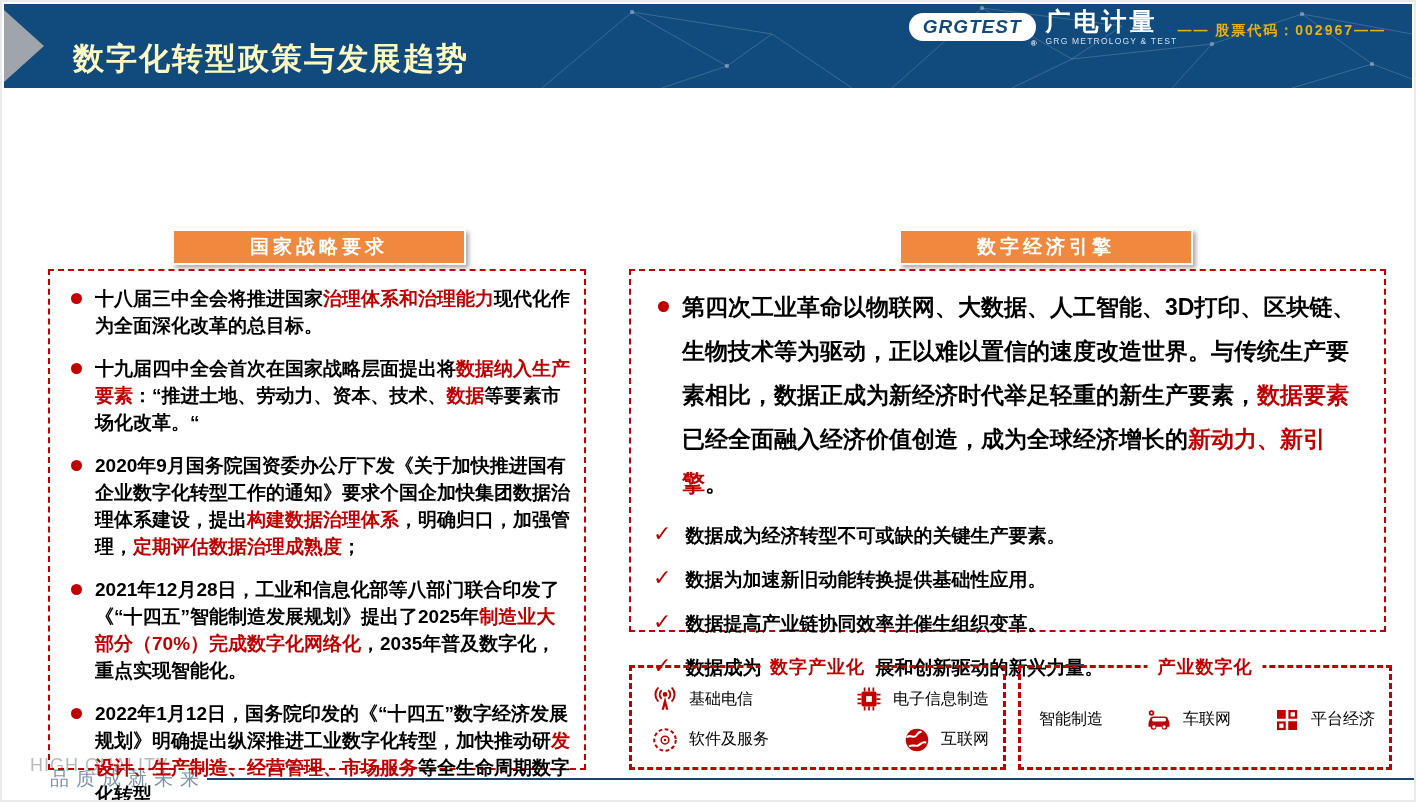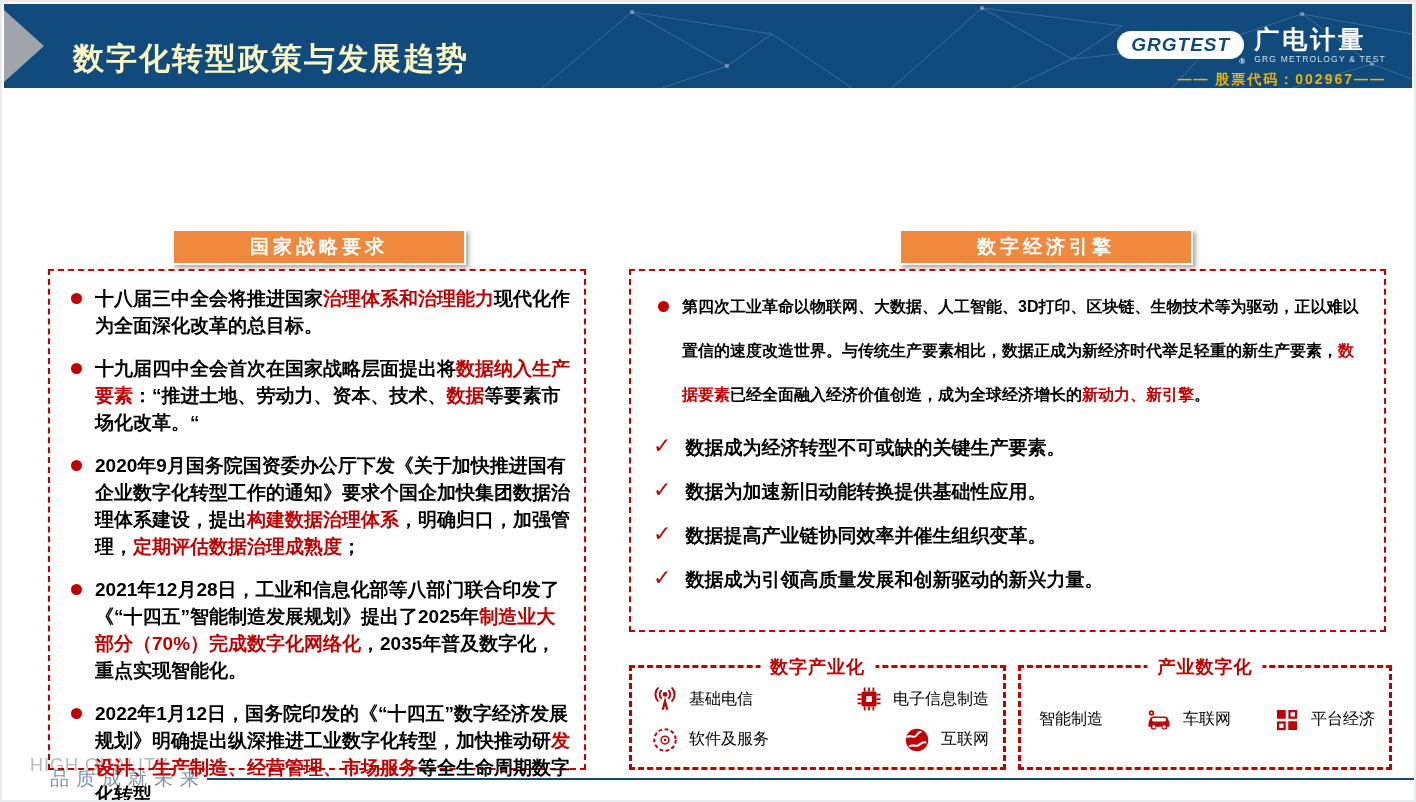--- a/index.html
+++ b/index.html
@@ -8,21 +8,21 @@
     background:#fff;border:2px solid #e8eaee;overflow:hidden;
     font-family:"Liberation Sans","DejaVu Sans",sans-serif;color:#000;
   }
   
   .hdr{position:absolute;left:2px;top:2px;right:2px;height:84px;background:#114a7d;overflow:hidden;}
   .hdr-net{position:absolute;right:0;top:0;height:84px;width:900px;pointer-events:none;}
   .chevron{position:absolute;left:0;top:6px;width:40px;height:72px;background:#a0a5ab;
     clip-path:polygon(0 0,100% 50%,0 100%);}
   .hdr-title{position:absolute;left:64px;top:8px;height:84px;line-height:84px;margin:5px;
     color:#fef9c3;font-size:31px;font-weight:bold;letter-spacing:2px;}
-  .logo{position:absolute;right:26px;top:23px;display:flex;flex-direction:column;align-items:flex-end;}
+  .logo{position:absolute;right:26px;top:5px;display:flex;flex-direction:row;align-items:center;}
   .logo-row{display:flex;align-items:center;gap:10px;}
   .logo-badge{position:relative;background:#fff;color:#114a7d;font-weight:bold;font-style:italic;
     font-size:19px;letter-spacing:1px;padding:3px 14px;border-radius:15px;}
   .logo-reg{position:absolute;right:-2px;bottom:-7px;font-size:8px;color:#fff;font-style:normal;}
   .logo-cn{display:flex;flex-direction:column;line-height:1;}
   .logo-cn-name{color:#fff;font-size:25px;font-weight:bold;letter-spacing:3px;}
   .logo-cn-sub{color:#cfe0f0;font-size:8.5px;letter-spacing:1.2px;margin-top:3px;}
   .logo-stock{color:#eab308;font-size:14px;font-weight:bold;letter-spacing:2px;margin-top:7px;white-space:nowrap;}
   
   .intro{position:absolute;left:55px;top:118px;width:1300px;z-index:2;}
@@ -36,21 +36,21 @@
   .tag-right{left:897px;top:227px;}
   
   .panel{position:absolute;border:2px dashed #c00000;background:transparent;z-index:2;}
   .panel-left{left:46px;top:267px;width:538px;height:501px;padding:14px 14px 0 16px;box-sizing:border-box;}
   .panel-right{left:627px;top:267px;width:757px;height:363px;padding:14px 22px;box-sizing:border-box;}
   ul.plain{list-style:none;margin:0;padding:0;}
   .b-item{display:flex;margin-bottom:16px;}
   .dot{flex:none;width:11px;height:11px;border-radius:50%;background:#c00000;margin:8px 13px 0 5px;}
   .b-text{margin:0;font-size:19px;font-weight:bold;line-height:27px;}
   .hl{color:#c00000;}
-  .r-para .b-text{font-size:16px;line-height:44px;}
+  .r-para .b-text{font-size:23px;line-height:44px;}
   .r-para .dot{margin-top:16px;}
   .check-list{margin-top:6px;margin-left:8px;}
   .c-item{display:flex;align-items:flex-start;margin:17px 0;font-size:19px;font-weight:bold;line-height:27px;}
   .check{flex:none;color:#c00000;font-size:22px;font-weight:normal;margin:-2px 14px 0 0;}
   
   .ibox{position:absolute;border:3px dashed #c00000;box-sizing:border-box;z-index:2;background:transparent;}
   .ibox-left{left:627px;top:663px;width:377px;height:105px;}
   .ibox-right{left:1016px;top:663px;width:374px;height:105px;}
   .ibox-title{position:absolute;top:-13px;left:50%;transform:translateX(-50%);background:#fff;
     padding:0 10px;color:#c00000;font-weight:bold;font-size:18px;letter-spacing:1px;white-space:nowrap;}

